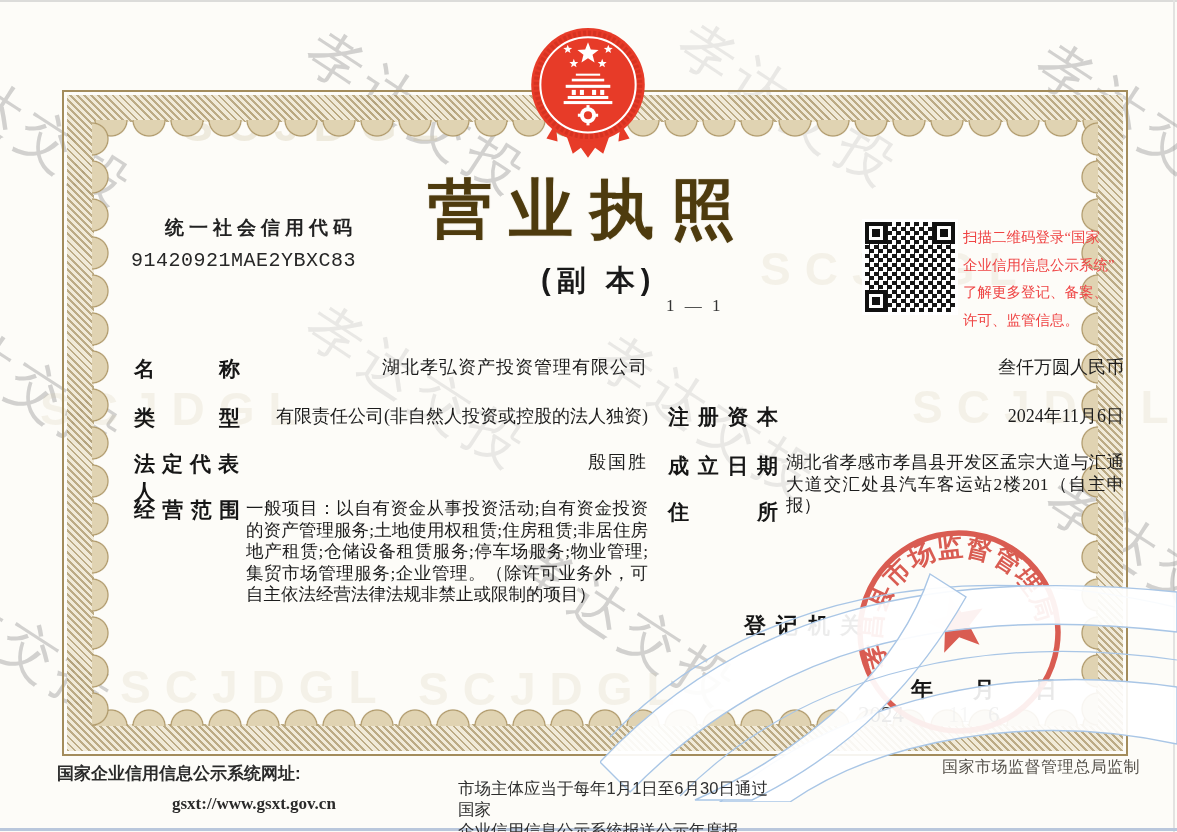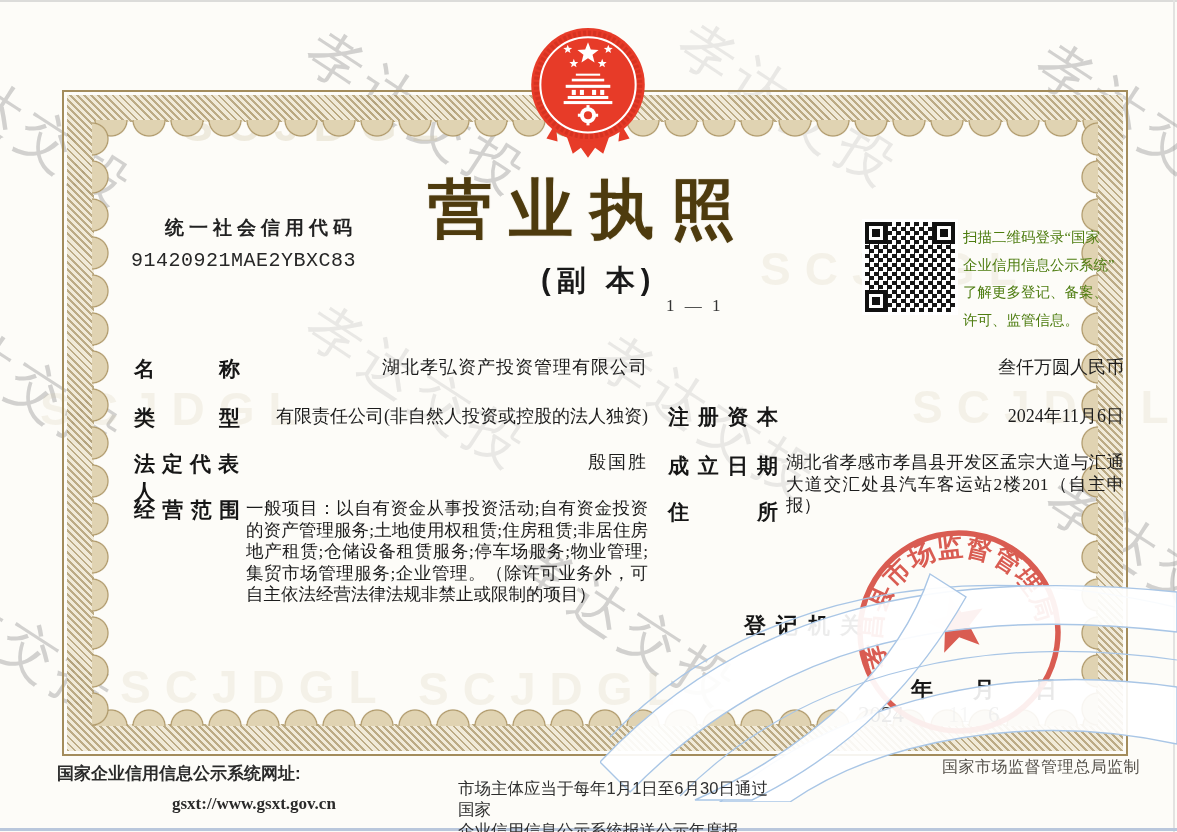--- a/index.html
+++ b/index.html
@@ -75,21 +75,21 @@
   .qr-noise{position:absolute;inset:3px;
     background-image:
       repeating-conic-gradient(#161616 0% 25%, #fff 25% 50%),
       repeating-conic-gradient(from 45deg,#161616 0% 25%, transparent 25% 50%),
       repeating-conic-gradient(from 20deg,rgba(20,20,20,.85) 0% 25%, transparent 25% 50%);
     background-size:9px 9px,13px 13px,7px 7px;
   }
   .qf{position:absolute;width:22px;height:22px;border:4px solid #111;background:#fff;box-sizing:border-box;}
   .qf::after{content:"";position:absolute;inset:3px;background:#111;}
   .qf.tl{left:3px;top:3px;} .qf.tr{right:3px;top:3px;} .qf.bl{left:3px;bottom:3px;}
-  .qr-caption{left:963px;top:224px;width:178px;font-size:14.5px;line-height:27.5px;color:#4d7c0f;z-index:4;font-family:"Liberation Serif",serif;}
+  .qr-caption{left:963px;top:224px;width:178px;font-size:14.5px;line-height:27.5px;color:#ef4444;z-index:4;font-family:"Liberation Serif",serif;}
 
   
   .lbl{font-weight:700;color:#161616;font-size:21px;text-align:justify;text-align-last:justify;z-index:4;}
   .val{font-family:"Liberation Serif",serif;color:#1c1c1c;font-size:17.5px;line-height:21.5px;z-index:4;}
   .lblL{left:134px;width:106px;}
   .valL{left:246px;width:402px;}
   .lblR{left:668px;width:110px;margin-top:48px;}
   .valR{left:786px;width:338px;}
   .nowrap{white-space:nowrap;text-align:right;}
   .just{text-align:justify;}

